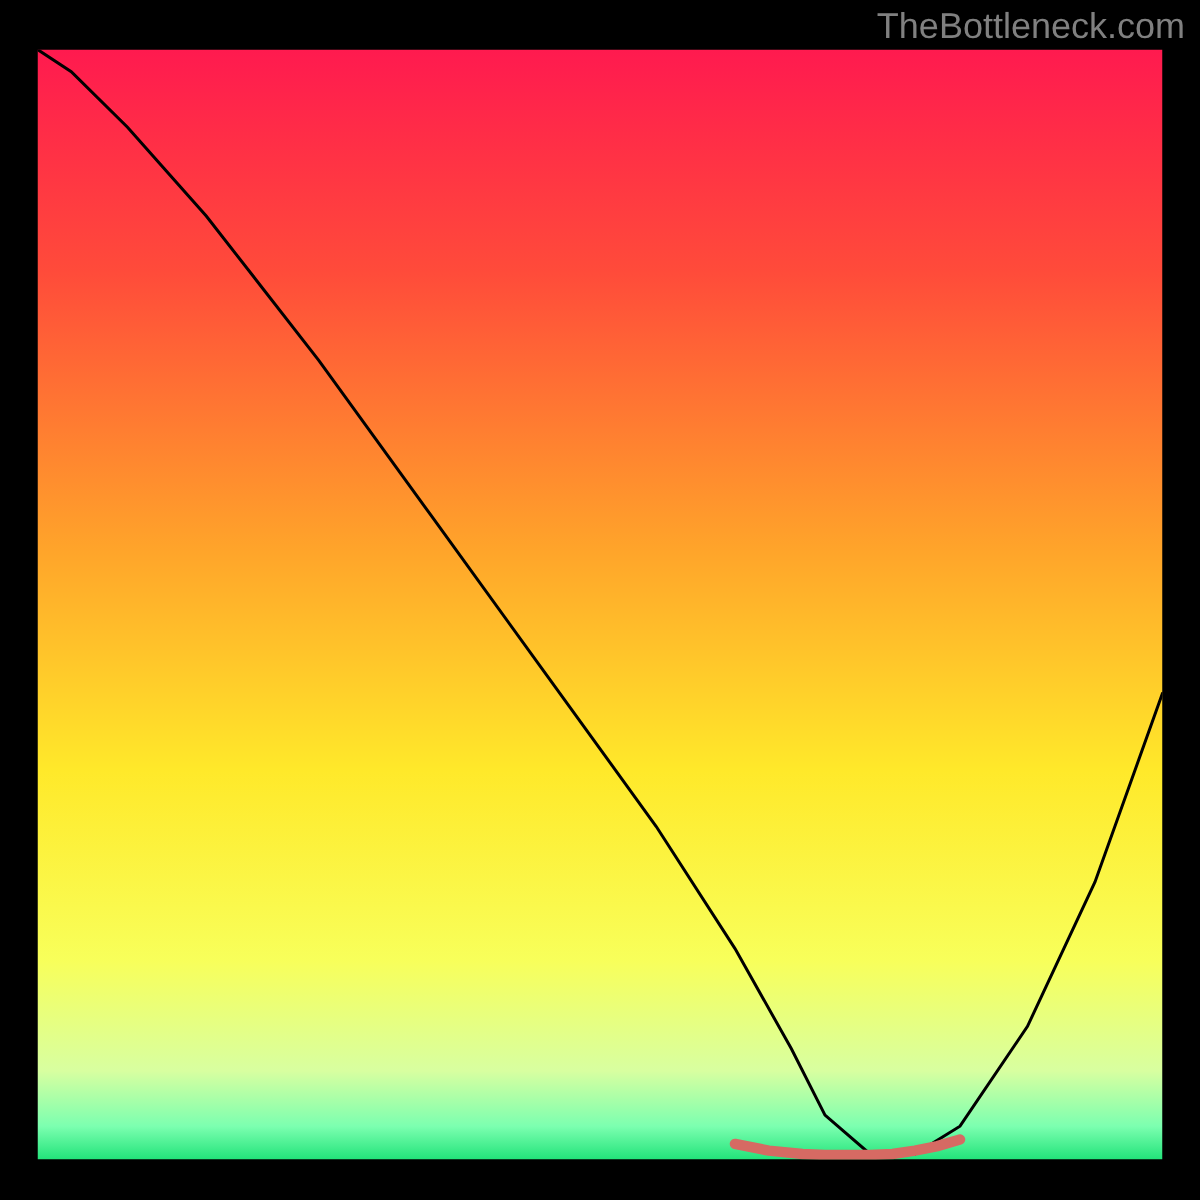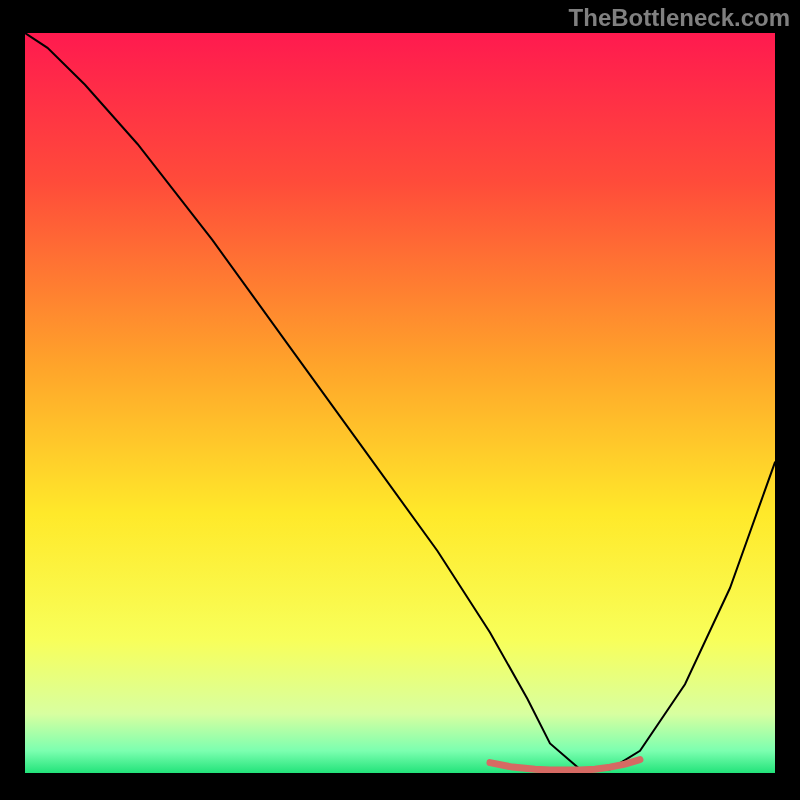--- a/index.html
+++ b/index.html
@@ -16,21 +16,21 @@
     width: 800px;
     height: 800px;
     background: #000;
   }
   .attribution {
     position: absolute;
     top: 4px;
     right: 10px;
     color: #808080;
     font-size: 24px;
-    font-weight: 700;
+    font-weight: 400;
     letter-spacing: 0px;
     z-index: 10;
   }
   .plot {
     position: absolute;
     left: 25px;
     top: 33px;
     width: 750px;
     height: 740px;
   }

